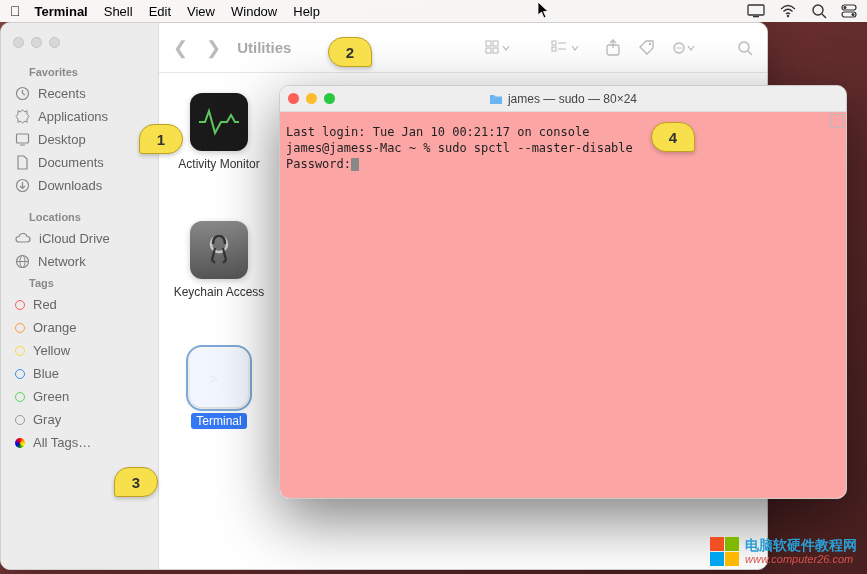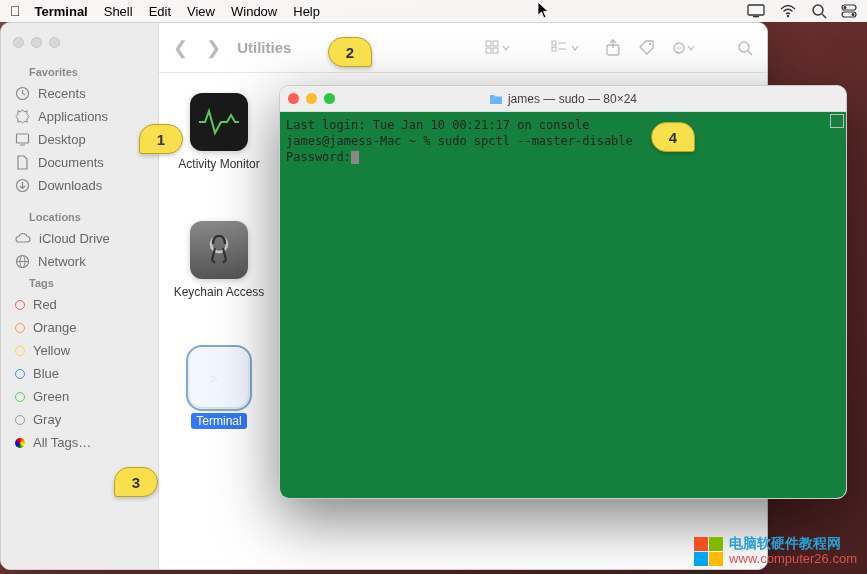--- a/index.html
+++ b/index.html
@@ -97,22 +97,22 @@
     .term-title {
       height: 26px; background: #eeeeee; border-bottom: 1px solid #ddd;
       display: flex; align-items: center; padding: 0 8px; font-size: 12px;
       position: relative;
     }
     .term-title .traffic2 { display: flex; gap: 7px; }
     .term-title .td { width: 11px; height: 11px; border-radius: 50%; }
     .td.r { background: #ff5f57; } .td.y { background: #febc2e; } .td.g { background: #28c840; }
     .term-title .ttl { position: absolute; left: 0; right: 0; text-align: center; color: #444; font-weight: 500; display: flex; justify-content: center; align-items: center; gap: 5px; }
     .term-body {
-      flex: 1; background: #15803d; font-family: "Menlo", monospace;
-      font-size: 12px; padding: 5px 6px; color: #222; position: relative;
+      flex: 1; background: #fca5a5; font-family: "Menlo", monospace;
+      font-size: 12px; padding: 12px 6px; color: #222; position: relative;
       line-height: 1.35;
     }
     .term-body .scroll { position: absolute; right: 2px; top: 2px; width: 14px; height: 14px; border: 1px solid #bbb; }
     .cursor-block { display: inline-block; width: 8px; height: 13px; background: #888; vertical-align: text-bottom; }
 
     
     .callout {
       position: absolute; width: 44px; height: 30px;
       background: #f7e04b; border: 1px solid #c0a020;
       border-radius: 15px 15px 15px 3px;
@@ -126,21 +126,21 @@
     
     .watermark {
       position: absolute; right: 10px; bottom: 8px;
       display: flex; align-items: center; gap: 6px; z-index: 300;
     }
     .wm-logo { display: grid; grid-template-columns: 14px 14px; grid-template-rows: 14px 14px; gap: 1px; }
     .wm-logo div:nth-child(1){background:#f25022;} .wm-logo div:nth-child(2){background:#7fba00;}
     .wm-logo div:nth-child(3){background:#00a4ef;} .wm-logo div:nth-child(4){background:#ffb900;}
     .wm-text { display: flex; flex-direction: column; line-height: 1.1; }
     .wm-text .l1 { color: #2a9fd6; font-size: 14px; font-weight: 700; }
-    .wm-text .l2 { color: #d9534f; font-size: 13px; }
+    .wm-text .l2 { color: #d9534f; font-size: 11px; font-style: italic; }
 
     .cursor-ptr { position: absolute; z-index: 400; }
   </style>
 </head>
 <body>
 
 <div class="menubar">
   <span class="apple"></span>
   <span class="menu-item bold">Terminal</span>
   <span class="menu-item">Shell</span>

